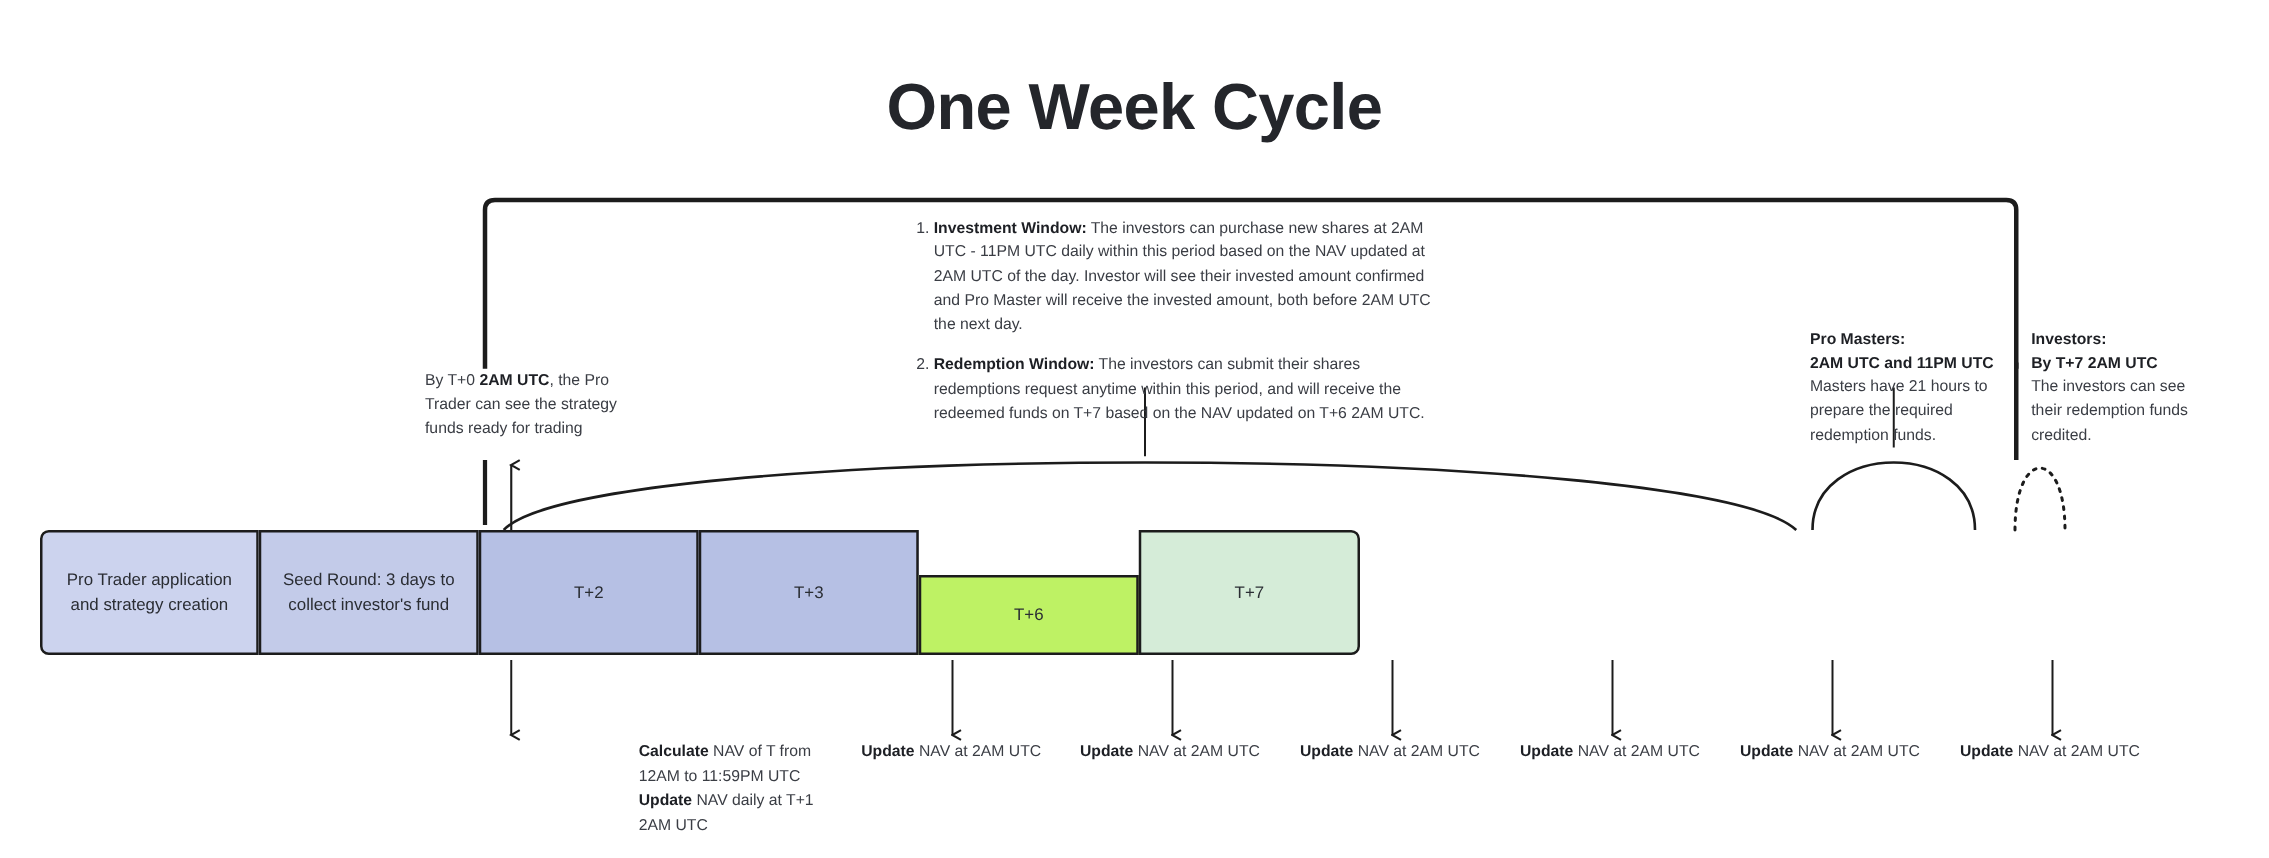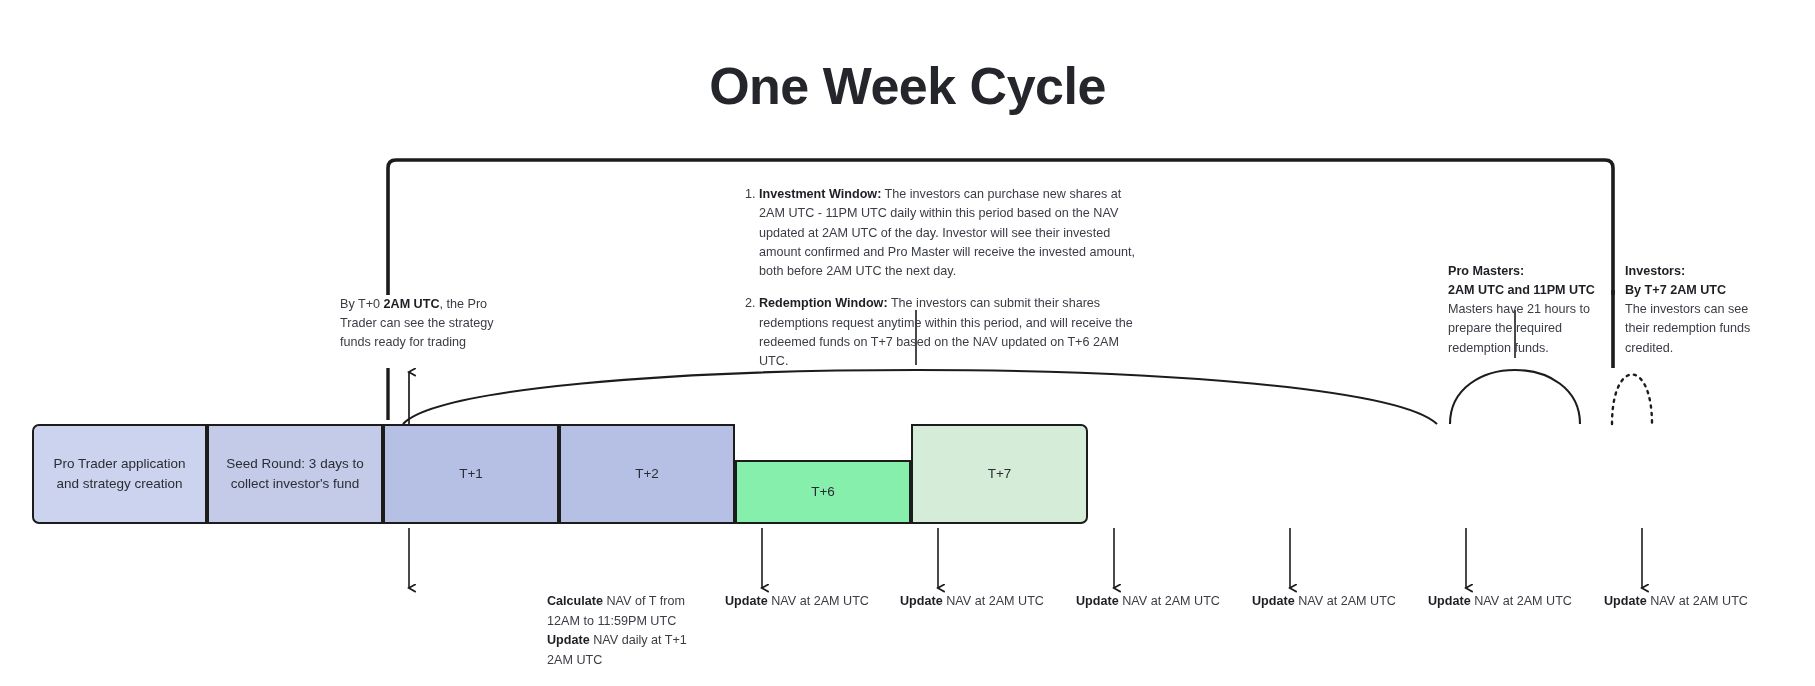--- a/index.html
+++ b/index.html
@@ -34,25 +34,25 @@
   .cell span{padding:0 8px;display:block;}
 
   
   .anno{position:absolute;font-size:12.6px;line-height:1.52;color:#3a3d44;}
   .anno b{color:#1d1f24;font-weight:bold;}
   .anno .hdr{font-weight:bold;color:#1d1f24;}
 
   .note-block{position:absolute;font-size:12.6px;line-height:1.53;color:#3a3d44;}
   .note-block .head{font-weight:bold;text-decoration:underline;color:#1d1f24;
       display:block;margin-bottom:3px;font-size:12.8px;}
-  .note-block ol{margin:12px;padding-left:25px;}
+  .note-block ol{margin:0;padding-left:25px;}
   .note-block li{margin-bottom:13px;}
   .note-block li b{color:#1d1f24;}
 
-  .bottom-note{position:absolute;font-size:12.6px;line-height:1.55;color:#3a3d44;margin-left:36px;}
+  .bottom-note{position:absolute;font-size:12.6px;line-height:1.55;color:#3a3d44;}
   .bottom-note b{color:#1d1f24;font-weight:bold;}
 </style>
 </head>
 <body>
 
 <div class="stage">
 
   <div class="title">One Week Cycle</div>
 
   <svg class="lines" viewBox="0 0 1815 686" width="1815" height="686">
@@ -92,26 +92,26 @@
   </svg>
 
   <div class="timeline" id="timeline">
       <div class="cell first" style="width: 175px; background: rgb(204, 211, 238);">
         <span>Pro Trader application and strategy creation</span>
       </div>
       <div class="cell sq" style="width: 176px; background: rgb(195, 203, 233);">
         <span>Seed Round: 3 days  to collect investor's fund</span>
       </div>
       <div class="cell sq" style="width: 176px; background: rgb(182, 192, 228);">
-        <span>T+1</span>
+        <span>T+2</span>
       </div>
       <div class="cell sq" style="width: 176px; background: rgb(182, 192, 228);">
-        <span>T+2</span>
+        <span>T+3</span>
       </div>
-      <div class="cell sq" style="width: 176px; background: #86efac; margin-top: 36px;">
+      <div class="cell sq" style="width: 176px; background: #bef264; margin-top: 36px;">
         <span>T+6</span>
       </div>
       <div class="cell last" style="width: 177px; background: rgb(213, 236, 216);">
         <span>T+7</span>
       </div>
     </div>
 
   <div class="anno" style="left:340px;top:295px;width:160px;">
     <span id="proTraderText">By T+0 <b>2AM UTC</b>, the Pro Trader can see the strategy funds ready for trading</span>
   </div>

